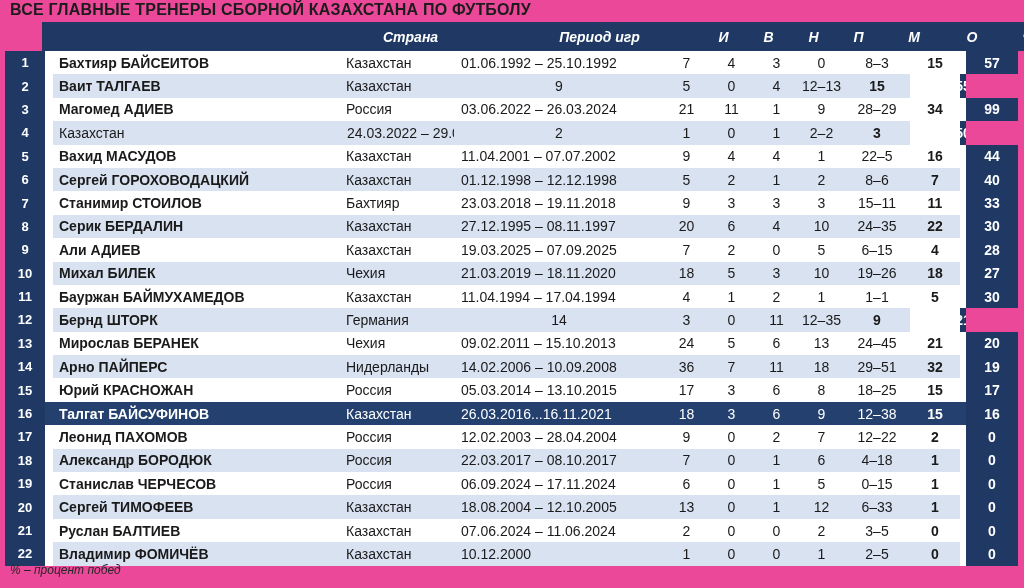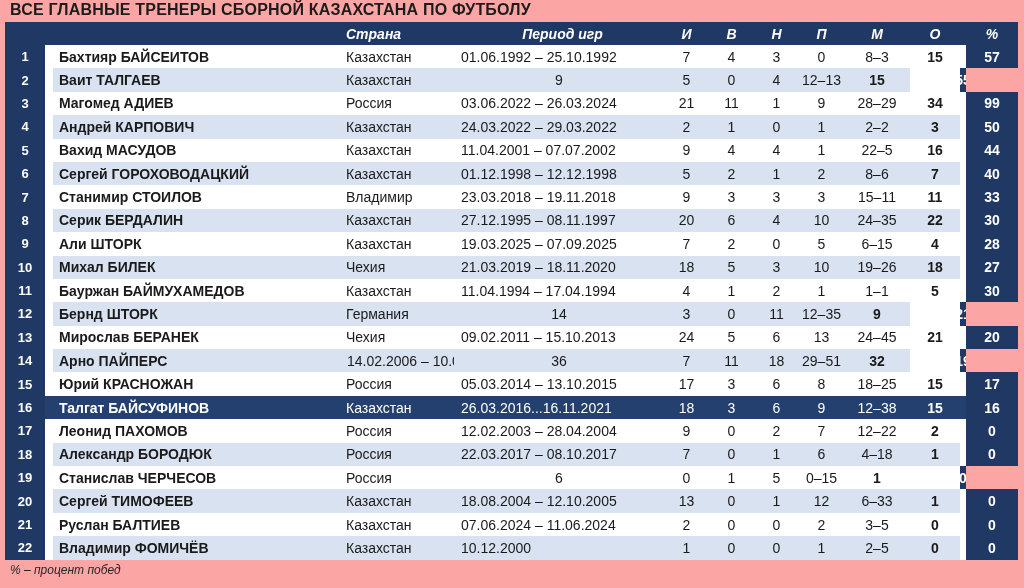--- a/index.html
+++ b/index.html
@@ -1,28 +1,28 @@
 <!DOCTYPE html>
 <html><head>
 <meta charset="utf-8">
 <style>
   * { margin:0; padding:0; box-sizing:border-box; }
   html,body { width:1024px; height:588px; background:#ffffff; overflow:hidden;
               font-family:"Liberation Sans", sans-serif; }
-  .page { position:relative; width:1024px; height:588px; background:#fca5a5; }
+  .page { position:relative; width:1024px; height:588px; background:#ec4899; }
 
   .title { position:absolute; left:10px; top:1px; font-size:16px; font-weight:700;
            color:#1c1c1c; letter-spacing:0.2px; white-space:nowrap; }
 
   .table { position:absolute; left:5px; top:22px; width:1013px; }
 
   .row { display:grid;
          grid-template-columns:40px 8px 287px 114px 210px 45px 45px 45px 45px 66px 50px 6px 52px;
          height:23.4px; }
-  .row.header { height:23px; }
+  .row.header { height:29px;margin-left:37px; }
 
   .cell { display:flex; align-items:center; overflow:hidden; white-space:nowrap;
           font-size:14px; color:#1a1a1a; }
 
   
   .header .cell { background:#1F3864; color:#ffffff; font-weight:700; font-style:italic; }
   .header .c-country { padding-left:6px; }
   .header .c-period, .header .num-h { justify-content:center; }
 
   
@@ -116,21 +116,20 @@
     <div class="cell c-draws d num">1</div>
     <div class="cell c-losses d num">9</div>
     <div class="cell c-goals d num">28–29</div>
     <div class="cell c-points d num">34</div>
     <div class="cell c-gapR"></div>
     <div class="cell c-percent">99</div>
   </div>
         <div class="row">
     <div class="cell c-rank">4</div>
     <div class="cell c-gapL"></div>
-    <div class="cell c-name d">Андрей КАРПОВИЧ</div>
     <div class="cell c-country d">Казахстан</div>
     <div class="cell c-period d">24.03.2022 – 29.03.2022</div>
     <div class="cell c-games d num">2</div>
     <div class="cell c-wins d num">1</div>
     <div class="cell c-draws d num">0</div>
     <div class="cell c-losses d num">1</div>
     <div class="cell c-goals d num">2–2</div>
     <div class="cell c-points d num">3</div>
     <div class="cell c-gapR"></div>
     <div class="cell c-percent">50</div>
@@ -162,21 +161,21 @@
     <div class="cell c-losses d num">2</div>
     <div class="cell c-goals d num">8–6</div>
     <div class="cell c-points d num">7</div>
     <div class="cell c-gapR"></div>
     <div class="cell c-percent">40</div>
   </div>
         <div class="row">
     <div class="cell c-rank">7</div>
     <div class="cell c-gapL"></div>
     <div class="cell c-name d">Станимир СТОИЛОВ</div>
-    <div class="cell c-country d">Владимир</div>
+    <div class="cell c-country d">Бахтияр</div>
     <div class="cell c-period d">23.03.2018 – 19.11.2018</div>
     <div class="cell c-games d num">9</div>
     <div class="cell c-wins d num">3</div>
     <div class="cell c-draws d num">3</div>
     <div class="cell c-losses d num">3</div>
     <div class="cell c-goals d num">15–11</div>
     <div class="cell c-points d num">11</div>
     <div class="cell c-gapR"></div>
     <div class="cell c-percent">33</div>
   </div>
@@ -191,21 +190,21 @@
     <div class="cell c-draws d num">4</div>
     <div class="cell c-losses d num">10</div>
     <div class="cell c-goals d num">24–35</div>
     <div class="cell c-points d num">22</div>
     <div class="cell c-gapR"></div>
     <div class="cell c-percent">30</div>
   </div>
         <div class="row">
     <div class="cell c-rank">9</div>
     <div class="cell c-gapL"></div>
-    <div class="cell c-name d">Али ШТОРК</div>
+    <div class="cell c-name d">Али АДИЕВ</div>
     <div class="cell c-country d">Казахстан</div>
     <div class="cell c-period d">19.03.2025 – 07.09.2025</div>
     <div class="cell c-games d num">7</div>
     <div class="cell c-wins d num">2</div>
     <div class="cell c-draws d num">0</div>
     <div class="cell c-losses d num">5</div>
     <div class="cell c-goals d num">6–15</div>
     <div class="cell c-points d num">4</div>
     <div class="cell c-gapR"></div>
     <div class="cell c-percent">28</div>
@@ -266,20 +265,21 @@
     <div class="cell c-losses d num">13</div>
     <div class="cell c-goals d num">24–45</div>
     <div class="cell c-points d num">21</div>
     <div class="cell c-gapR"></div>
     <div class="cell c-percent">20</div>
   </div>
         <div class="row">
     <div class="cell c-rank">14</div>
     <div class="cell c-gapL"></div>
     <div class="cell c-name d">Арно ПАЙПЕРС</div>
+    <div class="cell c-country d">Нидерланды</div>
     <div class="cell c-period d">14.02.2006 – 10.09.2008</div>
     <div class="cell c-games d num">36</div>
     <div class="cell c-wins d num">7</div>
     <div class="cell c-draws d num">11</div>
     <div class="cell c-losses d num">18</div>
     <div class="cell c-goals d num">29–51</div>
     <div class="cell c-points d num">32</div>
     <div class="cell c-gapR"></div>
     <div class="cell c-percent">19</div>
   </div>
@@ -341,20 +341,21 @@
     <div class="cell c-goals d num">4–18</div>
     <div class="cell c-points d num">1</div>
     <div class="cell c-gapR"></div>
     <div class="cell c-percent">0</div>
   </div>
         <div class="row">
     <div class="cell c-rank">19</div>
     <div class="cell c-gapL"></div>
     <div class="cell c-name d">Станислав ЧЕРЧЕСОВ</div>
     <div class="cell c-country d">Россия</div>
+    <div class="cell c-period d">06.09.2024 – 17.11.2024</div>
     <div class="cell c-games d num">6</div>
     <div class="cell c-wins d num">0</div>
     <div class="cell c-draws d num">1</div>
     <div class="cell c-losses d num">5</div>
     <div class="cell c-goals d num">0–15</div>
     <div class="cell c-points d num">1</div>
     <div class="cell c-gapR"></div>
     <div class="cell c-percent">0</div>
   </div>
         <div class="row">

